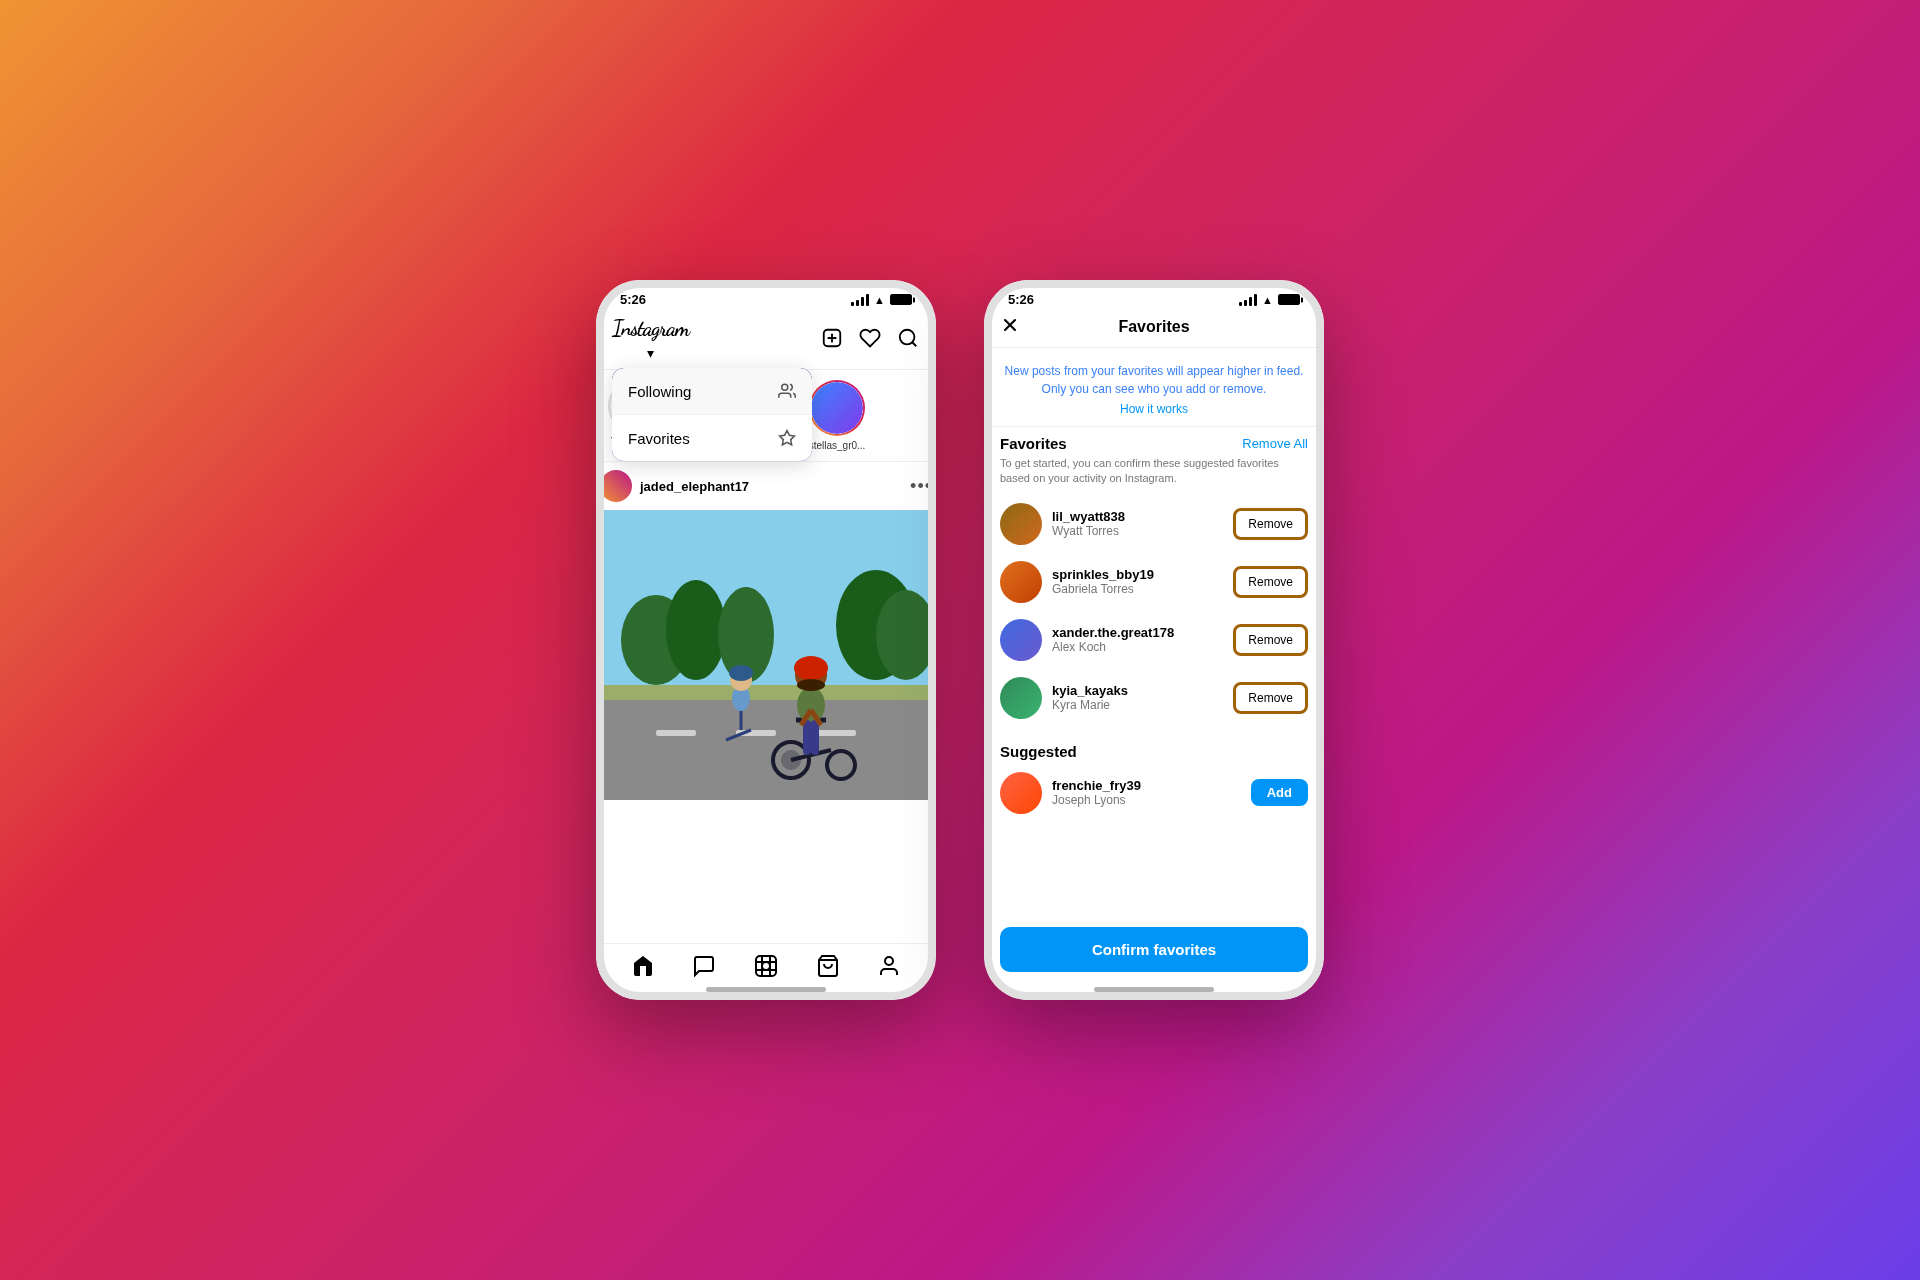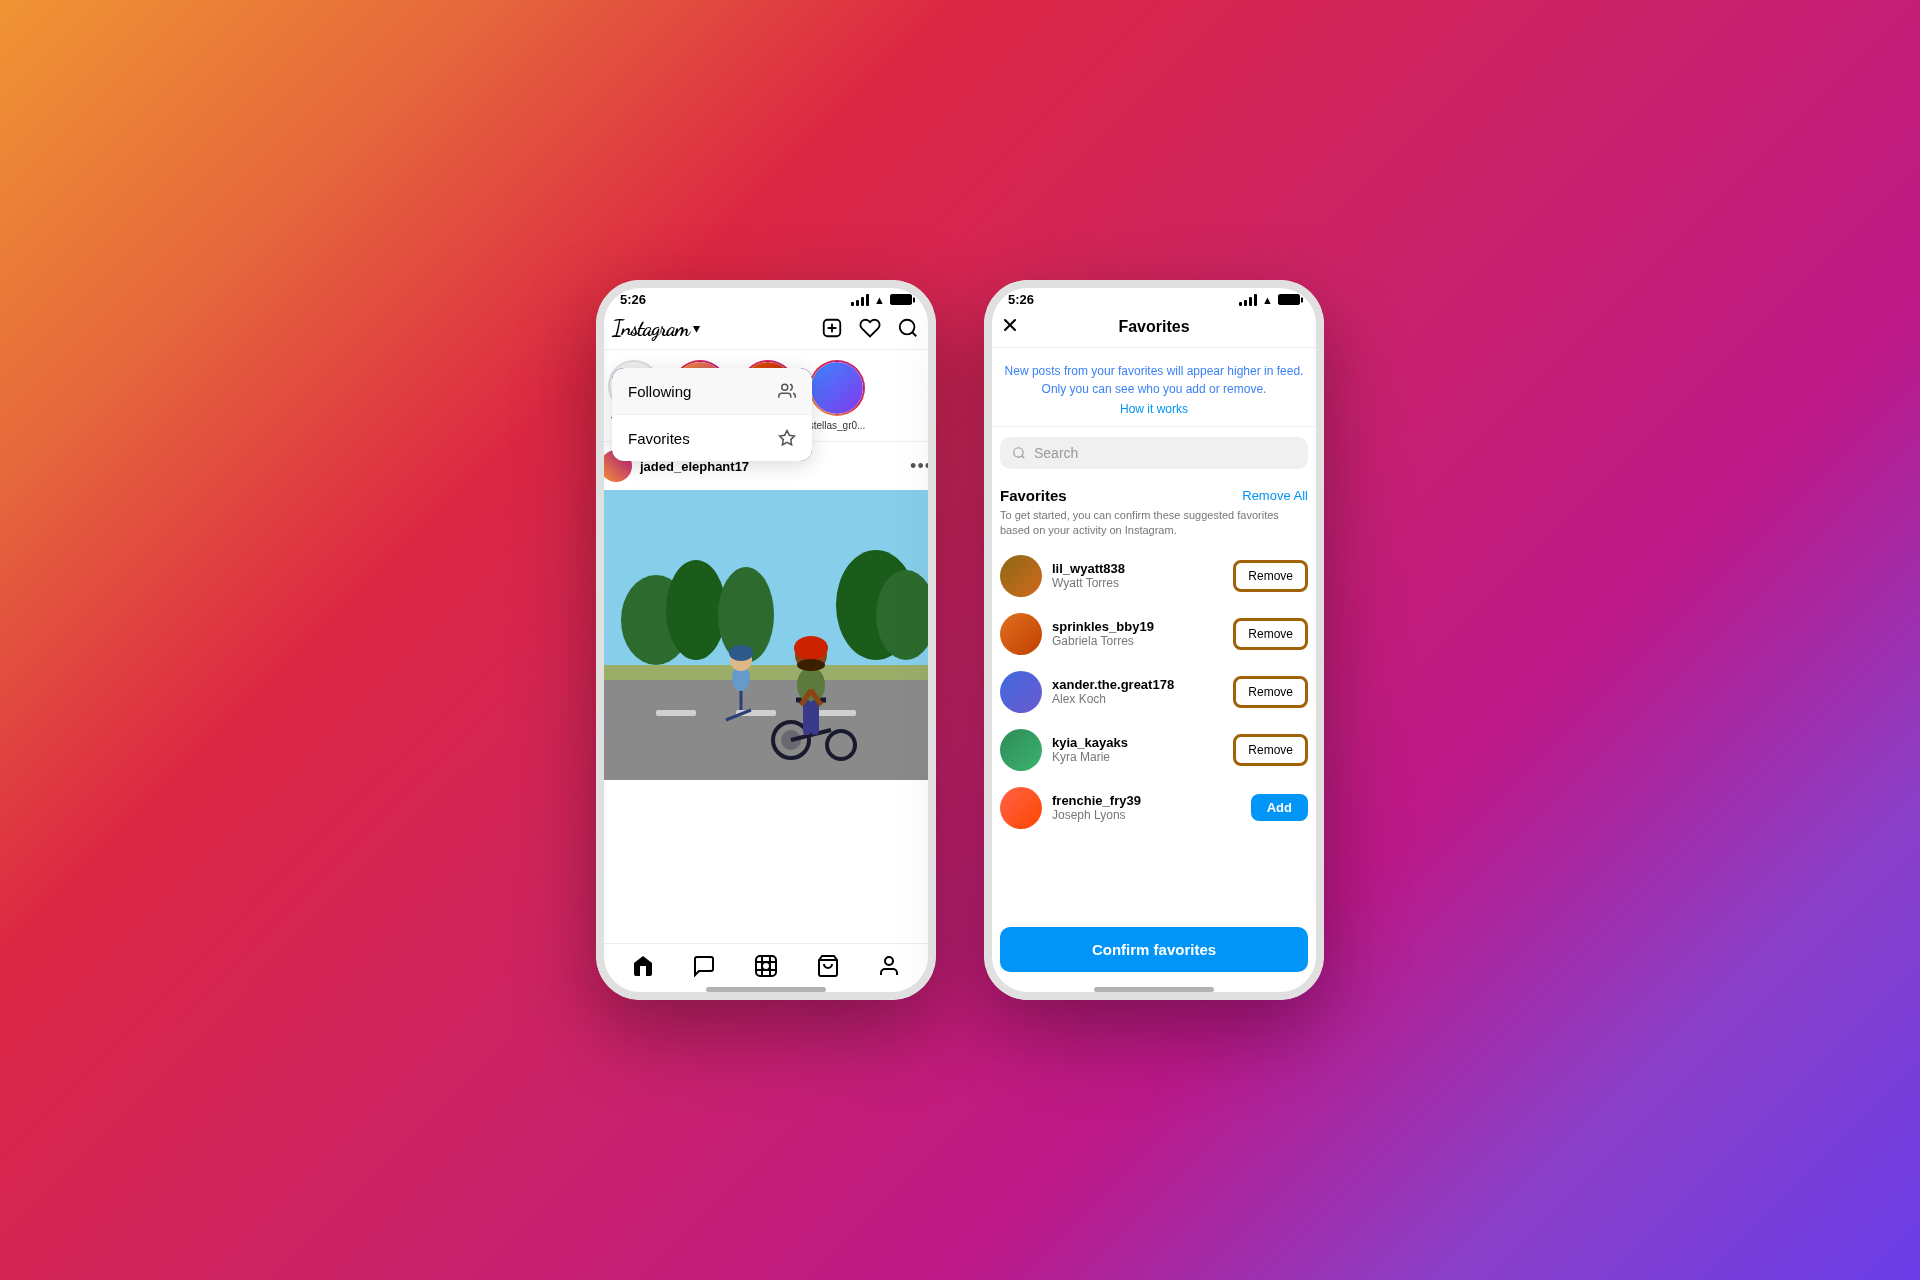--- a/index.html
+++ b/index.html
@@ -475,21 +475,21 @@
             <span></span>
             <span></span>
             <span></span>
         </div>
         <span class="wifi-icon">▲</span>
         <div class="battery-icon"></div>
       </div>
     </div>
 
     <div class="phone1-header">
-      <div style="display:flex;align-items:center;gap:4px;">
+      <div style="display:flex;align-items:center;gap:4px;flex-direction:column;">
         <span class="instagram-logo">Instagram</span>
         <span style="font-size:14px;">▾</span>
       </div>
       <div class="header-icons">
         <div class="icon-circle">
           <svg width="22" height="22" viewBox="0 0 24 24" fill="none" stroke="#000" stroke-width="2" stroke-linecap="round">
             <rect x="3" y="3" width="18" height="18" rx="4"></rect>
             <line x1="12" y1="8" x2="12" y2="16"></line>
             <line x1="8" y1="12" x2="16" y2="12"></line>
           </svg>
@@ -684,27 +684,20 @@
       <div style="width:20px;"></div>
     </div>
 
     <div class="favorites-info">
       <div class="favorites-info-text">
         New posts from your favorites will appear higher in feed.<br>Only you can see who you add or remove.
       </div>
       <span class="how-it-works">How it works</span>
     </div>
 
-    <div class="search-bar">
-      <svg width="14" height="14" viewBox="0 0 24 24" fill="none" stroke="#999" stroke-width="2">
-        <circle cx="11" cy="11" r="8"></circle>
-        <line x1="21" y1="21" x2="16.65" y2="16.65"></line>
-      </svg>
-      <span class="search-placeholder">Search</span>
-    </div>
 
     <div class="section-header">
       <span class="section-title">Favorites</span>
       <span class="remove-all-btn">Remove All</span>
     </div>
     <div class="section-desc">To get started, you can confirm these suggested favorites based on your activity on Instagram.</div>
 
     <div class="user-item">
       <div class="user-avatar av1"></div>
       <div class="user-info">
@@ -734,20 +727,23 @@
 
     <div class="user-item">
       <div class="user-avatar av4"></div>
       <div class="user-info">
         <div class="user-handle">kyia_kayaks</div>
         <div class="user-name">Kyra Marie</div>
       </div>
       <button class="remove-btn">Remove</button>
     </div>
 
+    <div class="section-header" style="margin-top:8px;">
+      <span class="section-title">Suggested</span>
+    </div>
 
     <div class="user-item">
       <div class="user-avatar av5"></div>
       <div class="user-info">
         <div class="user-handle">frenchie_fry39</div>
         <div class="user-name">Joseph Lyons</div>
       </div>
       <button class="add-btn">Add</button>
     </div>
 

